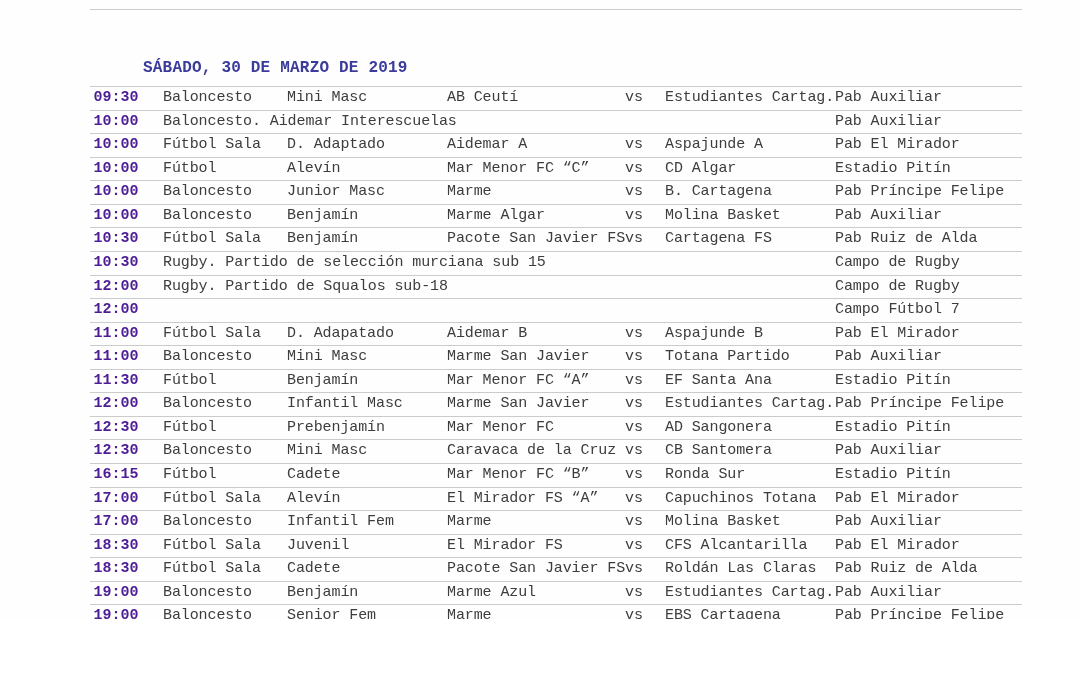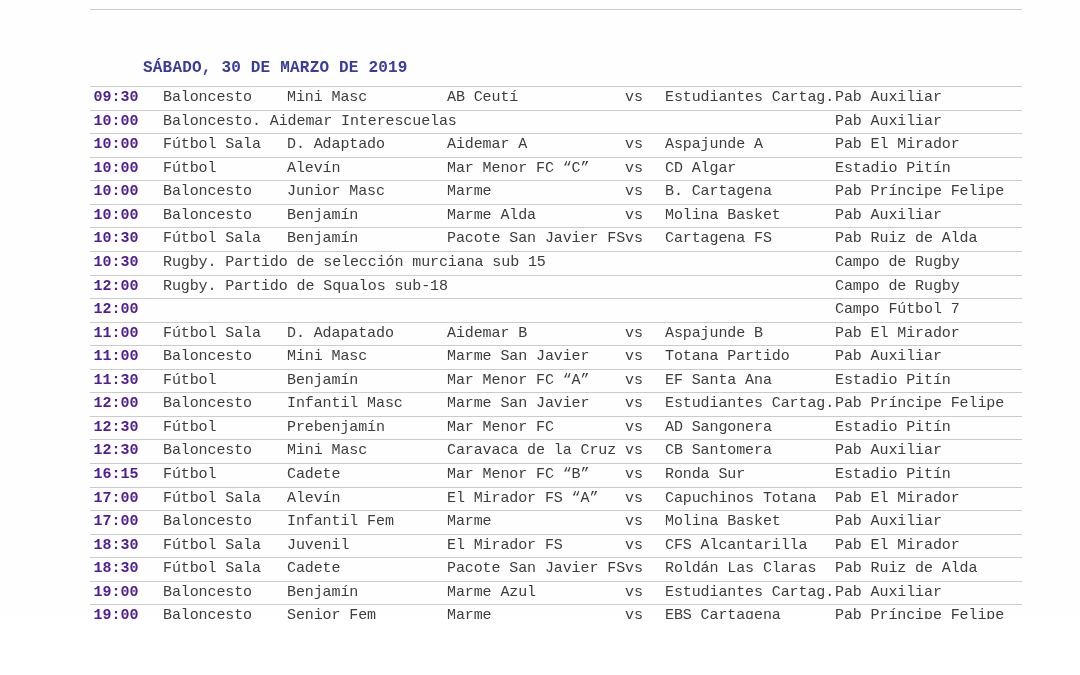--- a/index.html
+++ b/index.html
@@ -113,21 +113,21 @@
         <span class="cell c-vs">vs</span>
         <span class="cell c-away">B. Cartagena</span>
         <span class="cell c-venue">Pab Príncipe Felipe</span>
       </div>
 
       <div class="row">
         <span class="cell c-time">10:00</span>
         <span class="cell c-sport">Baloncesto</span>
         <span class="cell c-cat">Benjamín</span>
         <span class="cell c-note"></span>
-        <span class="cell c-home">Marme Alda</span>
+        <span class="cell c-home">Marme Algar</span>
         <span class="cell c-vs">vs</span>
         <span class="cell c-away">Molina Basket</span>
         <span class="cell c-venue">Pab Auxiliar</span>
       </div>
 
       <div class="row">
         <span class="cell c-time">10:30</span>
         <span class="cell c-sport">Fútbol Sala</span>
         <span class="cell c-cat">Benjamín</span>
         <span class="cell c-note"></span>

